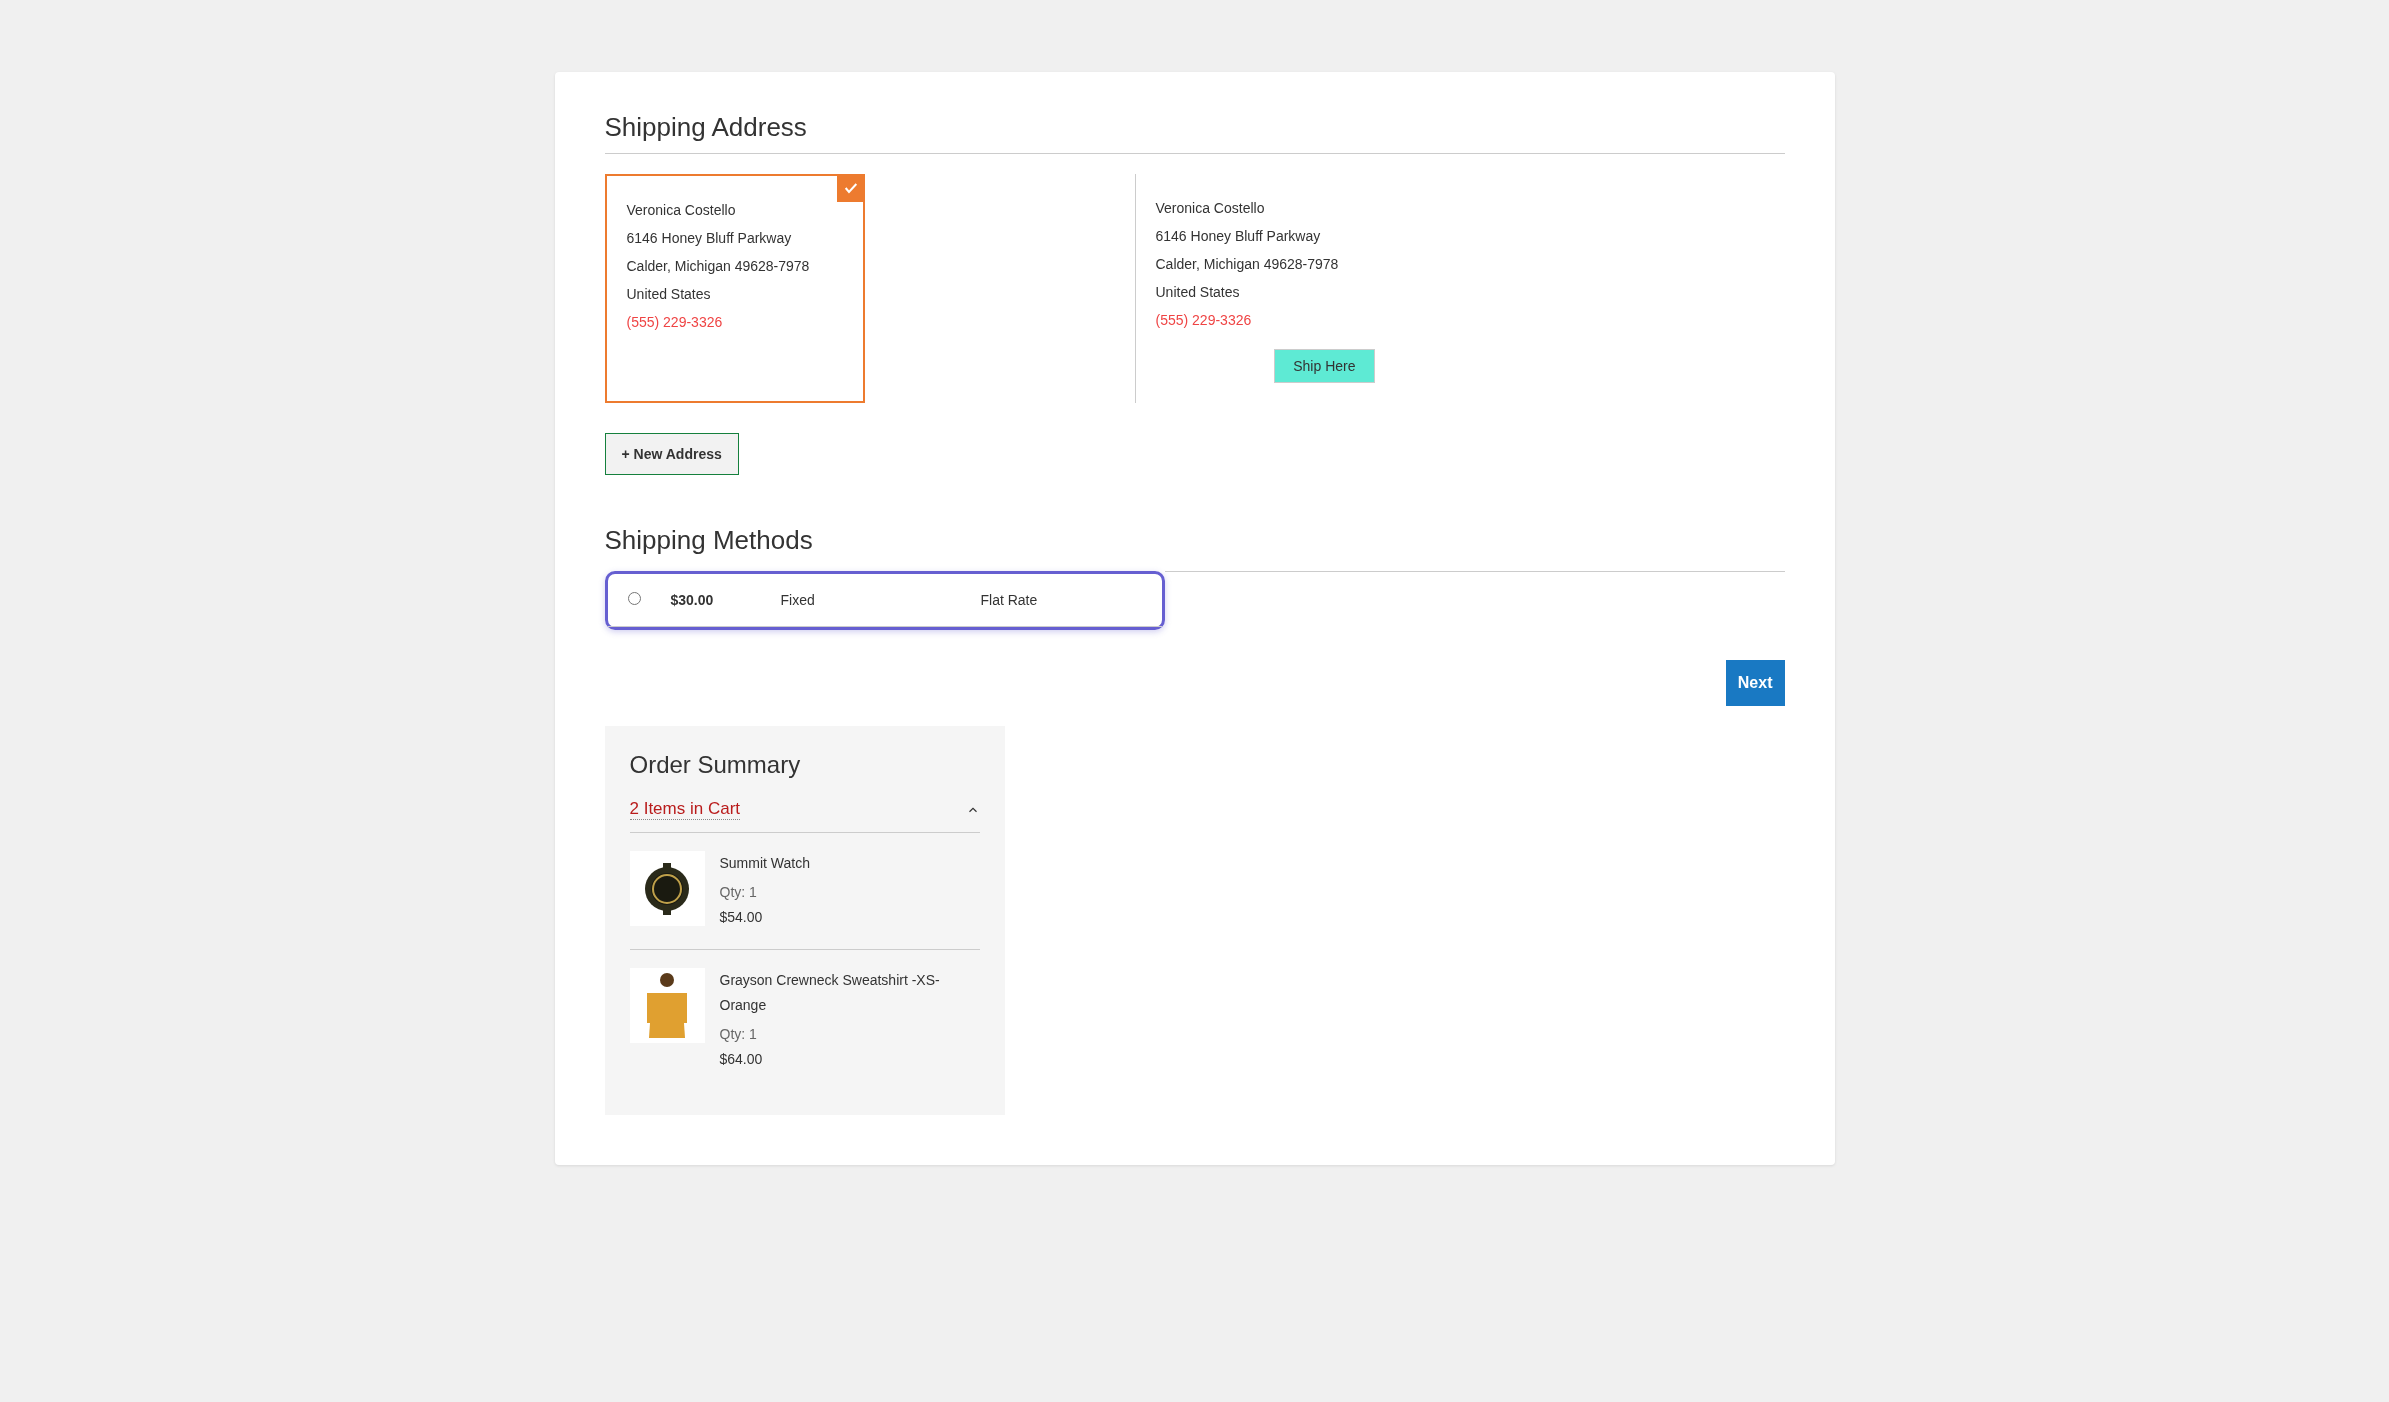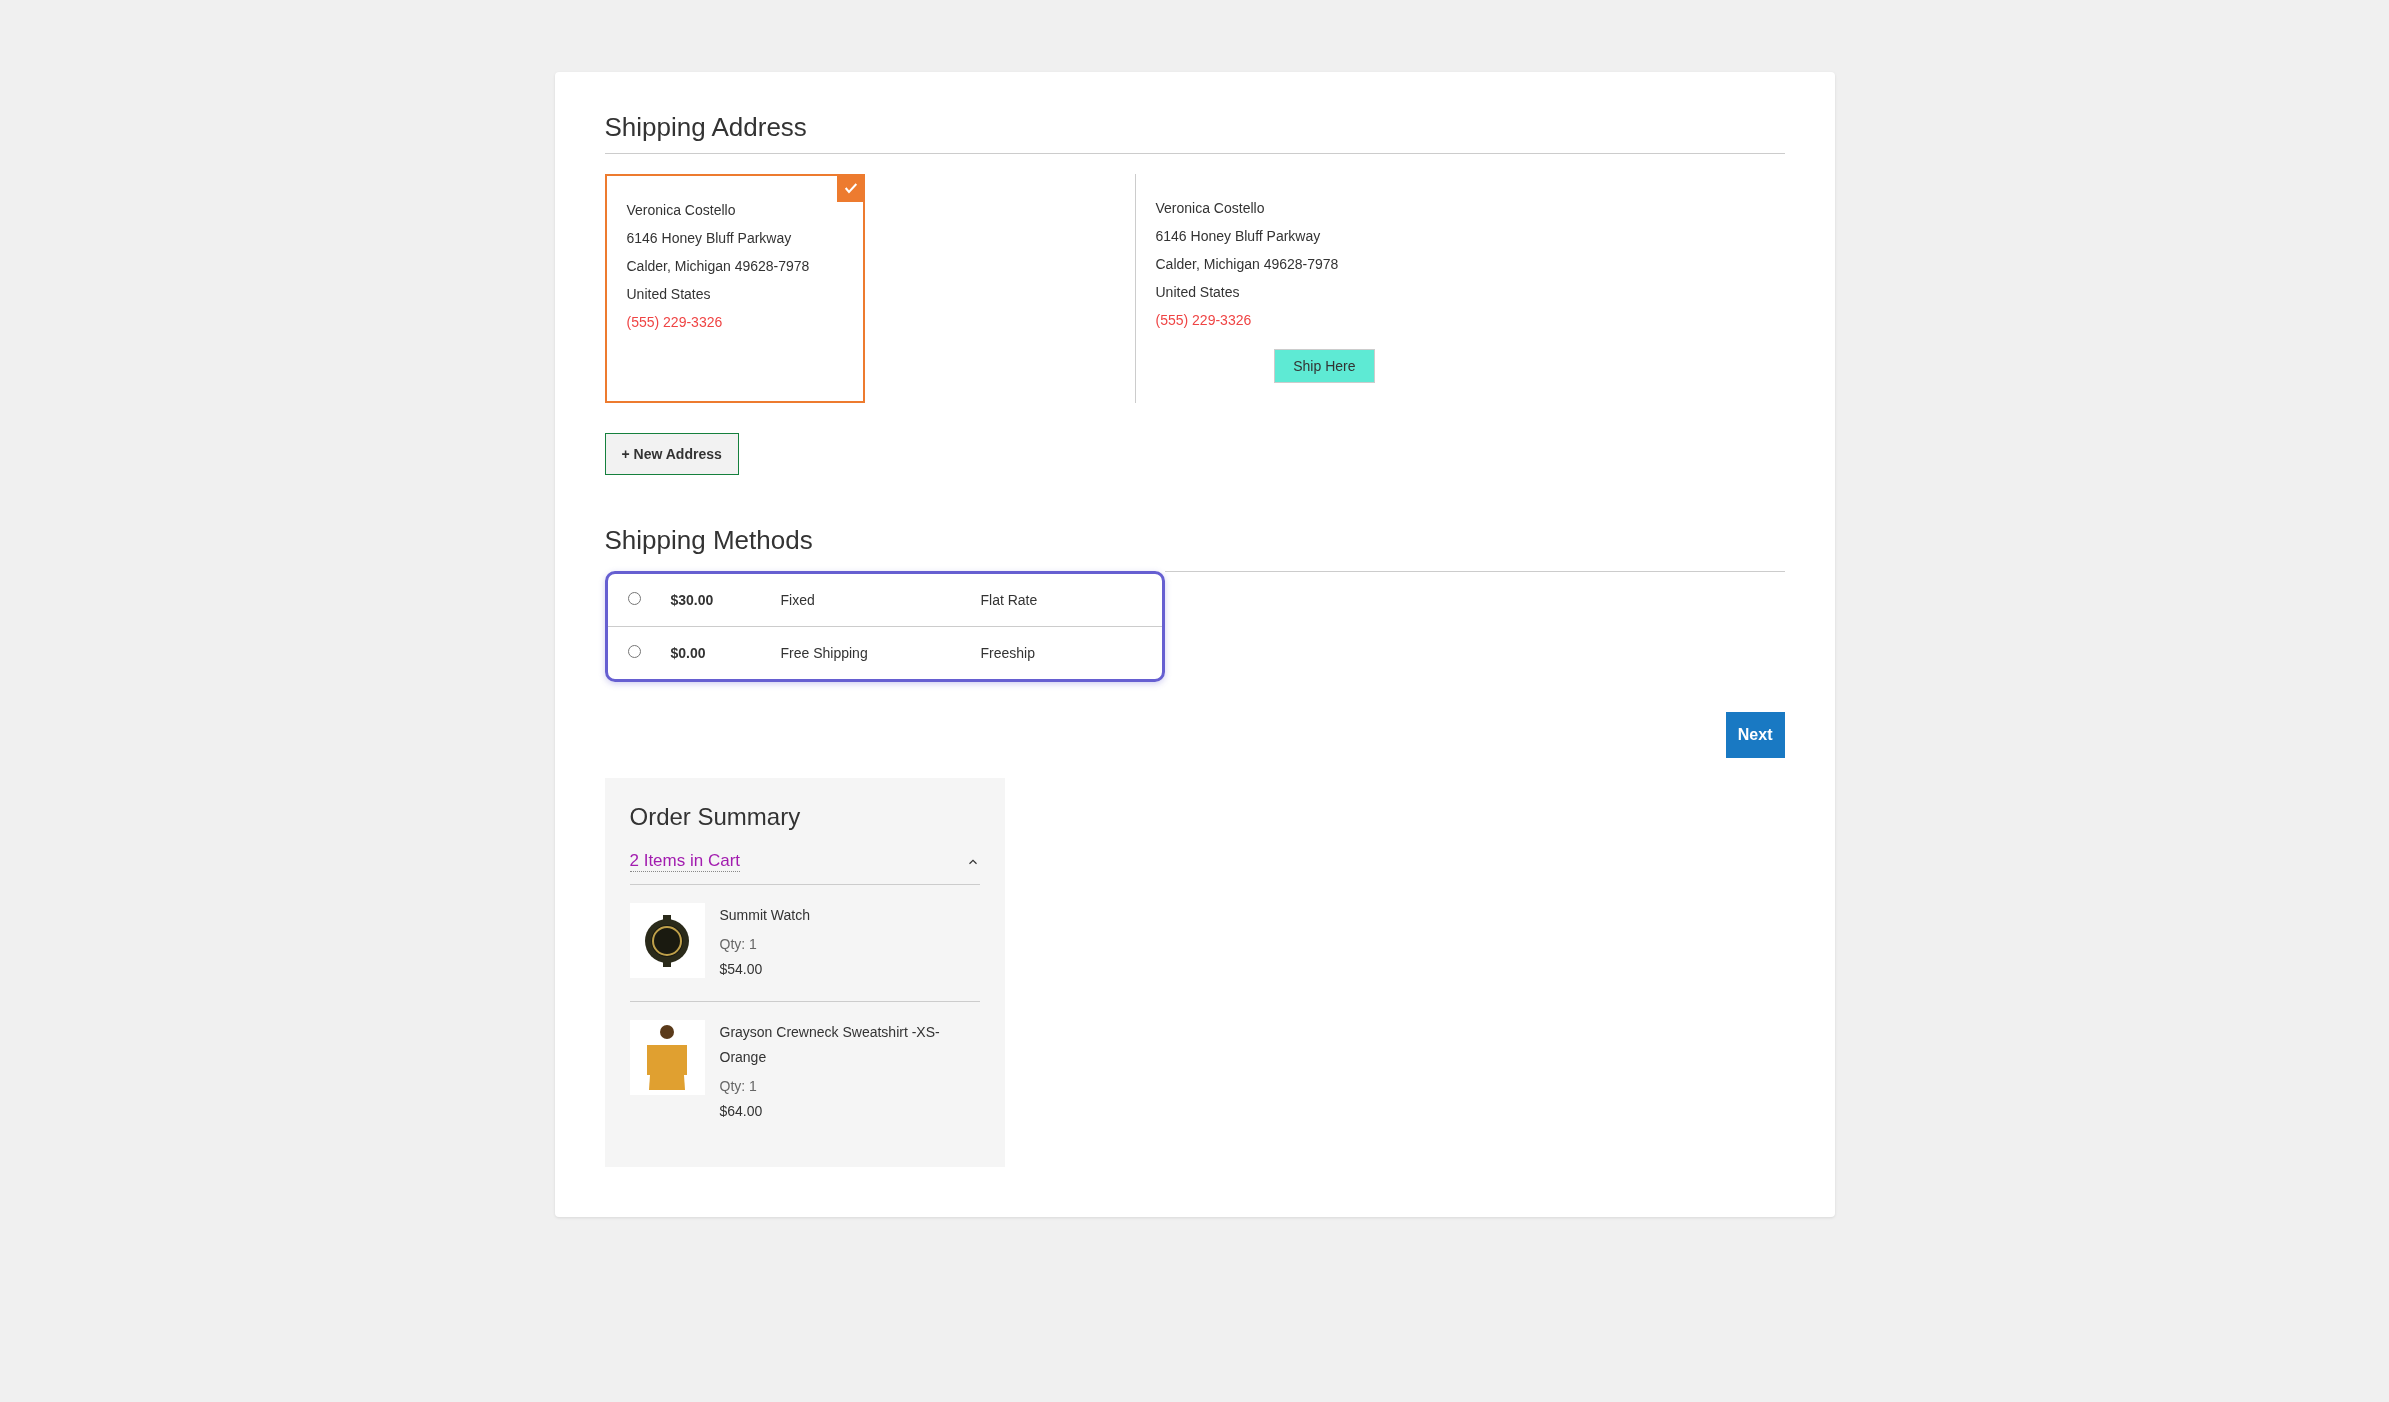--- a/index.html
+++ b/index.html
@@ -158,21 +158,21 @@
     .cart-items-header {
       display: flex;
       justify-content: space-between;
       align-items: center;
       padding-bottom: 12px;
       border-bottom: 1px solid #ccc;
       cursor: pointer;
     }
     .cart-items-header span {
       font-size: 17px;
-      color: #a21caf;
+      color: #b91c1c;
       border-bottom: 1px dotted #888;
     }
     .chevron-up {
       width: 14px;
       height: 14px;
     }
     .cart-item {
       display: flex;
       gap: 15px;
       padding: 18px 0;
@@ -246,26 +246,20 @@
       <hr style="border:none; border-top:1px solid #ccc; margin-left:560px; margin-bottom:-1px;">
       <div class="methods-table-wrapper">
         <table class="methods-table">
           <tbody>
               <tr>
             <td class="radio-cell"><input type="radio" name="shipmethod" style=""></td>
             <td class="price-cell">$30.00</td>
             <td class="method-cell">Fixed</td>
             <td>Flat Rate</td>
           </tr>
-          <tr>
-            <td class="radio-cell"><input type="radio" name="shipmethod" style=""></td>
-            <td class="price-cell">$0.00</td>
-            <td class="method-cell">Free Shipping</td>
-            <td>Freeship</td>
-          </tr>
         </tbody>
           </table>
       </div>
 
       <button class="next-btn">Next</button>
     </div>
 
   </div>
 
   <div class="summary-column">

